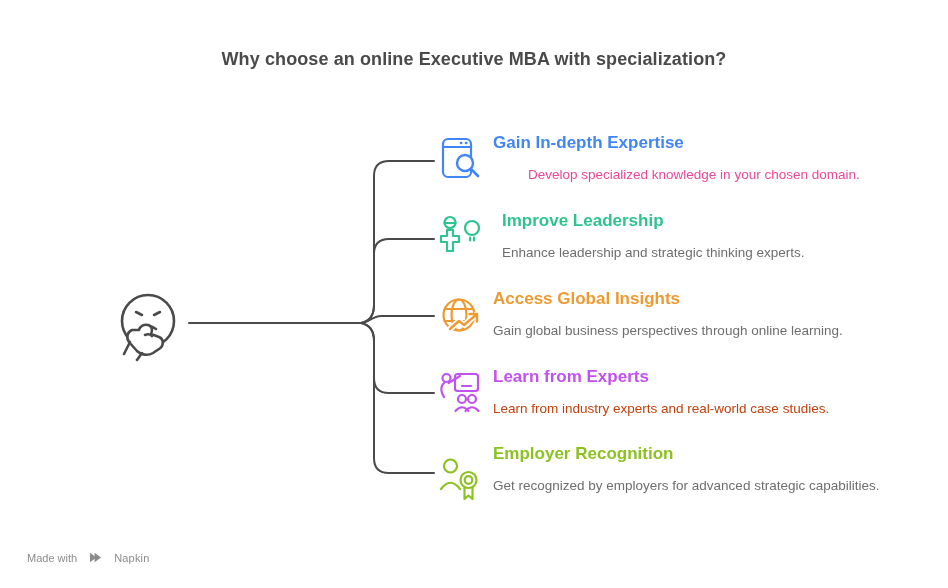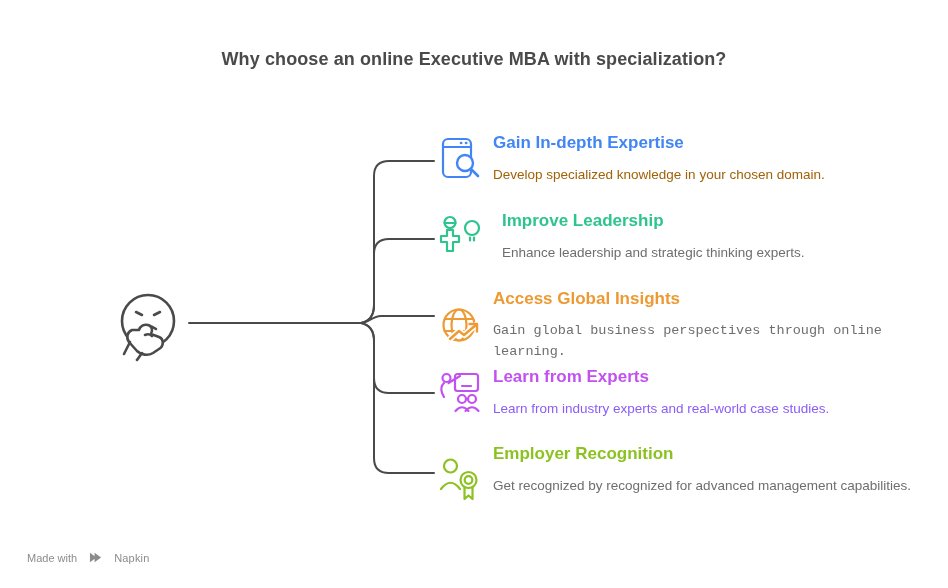--- a/index.html
+++ b/index.html
@@ -65,21 +65,21 @@
       <svg width="44" height="44" viewBox="0 0 44 44" fill="none" stroke="currentColor" stroke-width="2.2" stroke-linecap="round" stroke-linejoin="round">
         <rect x="5" y="3" width="28" height="38" rx="5"></rect>
         <path d="M 5 11 H 33"></path>
         <path d="M 23 7 h 0.2 M 28 7 h 0.2" stroke-width="2.6"></path>
         <circle cx="27" cy="27" r="8" fill="#fff" stroke-width="2.4"></circle>
         <path d="M 33 33 L 40 40" stroke-width="2.6"></path>
       </svg>
     </div>
     <div class="text">
       <div class="heading">Gain In-depth Expertise</div>
-      <div class="desc" style="color: #a16207;">Develop specialized knowledge in your chosen domain.</div>
+      <div class="desc" style="color: #ec4899; margin-left: 35px;">Develop specialized knowledge in your chosen domain.</div>
     </div>
   </div>
 
   <div class="item" style="top: 211px; gap: 20px; --c: #2EC48E;">
     <div class="icon">
       <svg width="44" height="44" viewBox="0 0 44 44" fill="none" stroke="currentColor" stroke-width="2.2" stroke-linecap="round" stroke-linejoin="round">
         <circle cx="12" cy="8.5" r="5.5"></circle>
         <path d="M 6.5 9 H 17.5"></path>
         <path d="M 9 16 h 6 v 6 h 6 v 6 h -6 v 9 h -6 v -9 h -6 v -6 h 6 z"></path>
         <circle cx="34" cy="14" r="7"></circle>
@@ -99,57 +99,57 @@
         <ellipse cx="21" cy="20" rx="7.5" ry="15.5"></ellipse>
         <path d="M 7 14 H 35"></path>
         <path d="M 6.5 26 H 30"></path>
         <path d="M 12 34 L 21 26 L 26 30 L 38.5 19.5" stroke="#fff" stroke-width="6"></path>
         <path d="M 12 34 L 21 26 L 26 30 L 38.5 19.5" stroke-width="2.4"></path>
         <path d="M 31.5 19 L 39 19 L 39 26.5" stroke-width="2.4"></path>
       </svg>
     </div>
     <div class="text">
       <div class="heading">Access Global Insights</div>
-      <div class="desc" style="color: rgb(110, 110, 110); font-family: Liberation Mono, monospace;">Gain global business perspectives through online learning.</div>
+      <div class="desc" style="color: rgb(110, 110, 110);">Gain global business perspectives through online learning.</div>
     </div>
   </div>
 
   <div class="item" style="top: 367px; --c: #C251F1;">
     <div class="icon">
       <svg width="44" height="44" viewBox="0 0 44 44" fill="none" stroke="currentColor" stroke-width="2.2" stroke-linecap="round" stroke-linejoin="round">
         <rect x="17" y="4" width="23" height="17" rx="2.5"></rect>
         <path d="M 24 16 h 9"></path>
         <circle cx="8.5" cy="8" r="4"></circle>
         <path d="M 10.5 13 L 22 6"></path>
         <path d="M 6 13 Q 2 17 4 23 L 6 27"></path>
         <circle cx="24" cy="29" r="4"></circle>
         <circle cx="34" cy="29" r="4"></circle>
         <path d="M 17.5 41 Q 24 33.5 30.5 41"></path>
         <path d="M 27.5 41 Q 34 33.5 40.5 41"></path>
       </svg>
     </div>
     <div class="text">
       <div class="heading">Learn from Experts</div>
-      <div class="desc" style="color: #8b5cf6;">Learn from industry experts and real-world case studies.</div>
+      <div class="desc" style="color: #c2410c;">Learn from industry experts and real-world case studies.</div>
     </div>
   </div>
 
   <div class="item wrap2" style="top: 444px; --c: #8BC220;">
     <div class="icon">
       <svg width="44" height="44" viewBox="0 0 44 44" fill="none" stroke="currentColor" stroke-width="2.2" stroke-linecap="round" stroke-linejoin="round">
         <circle cx="12.5" cy="8" r="6.5"></circle>
         <path d="M 3 31 Q 12.5 18.5 22 31"></path>
         <circle cx="30.5" cy="22" r="8"></circle>
         <circle cx="30.5" cy="22" r="3.8"></circle>
         <path d="M 26.5 29 V 41 L 30.5 37.5 L 34.5 41 V 29"></path>
       </svg>
     </div>
     <div class="text">
       <div class="heading">Employer Recognition</div>
-      <div class="desc" style="color: rgb(110, 110, 110);">Get recognized by recognized for advanced management capabilities.</div>
+      <div class="desc" style="color: rgb(110, 110, 110);">Get recognized by employers for advanced strategic capabilities.</div>
     </div>
   </div>
 
   <div class="footer" style="color: rgb(140, 140, 140);">
     <span>Made with</span>
     <svg width="13" height="13" viewBox="0 0 14 14" fill="#8C8C8C">
       <path d="M1 2 L8 7 L1 12 Z"></path>
       <path d="M6 2 L13 7 L6 12 Z"></path>
     </svg>
     <span class="brand">Napkin</span>

